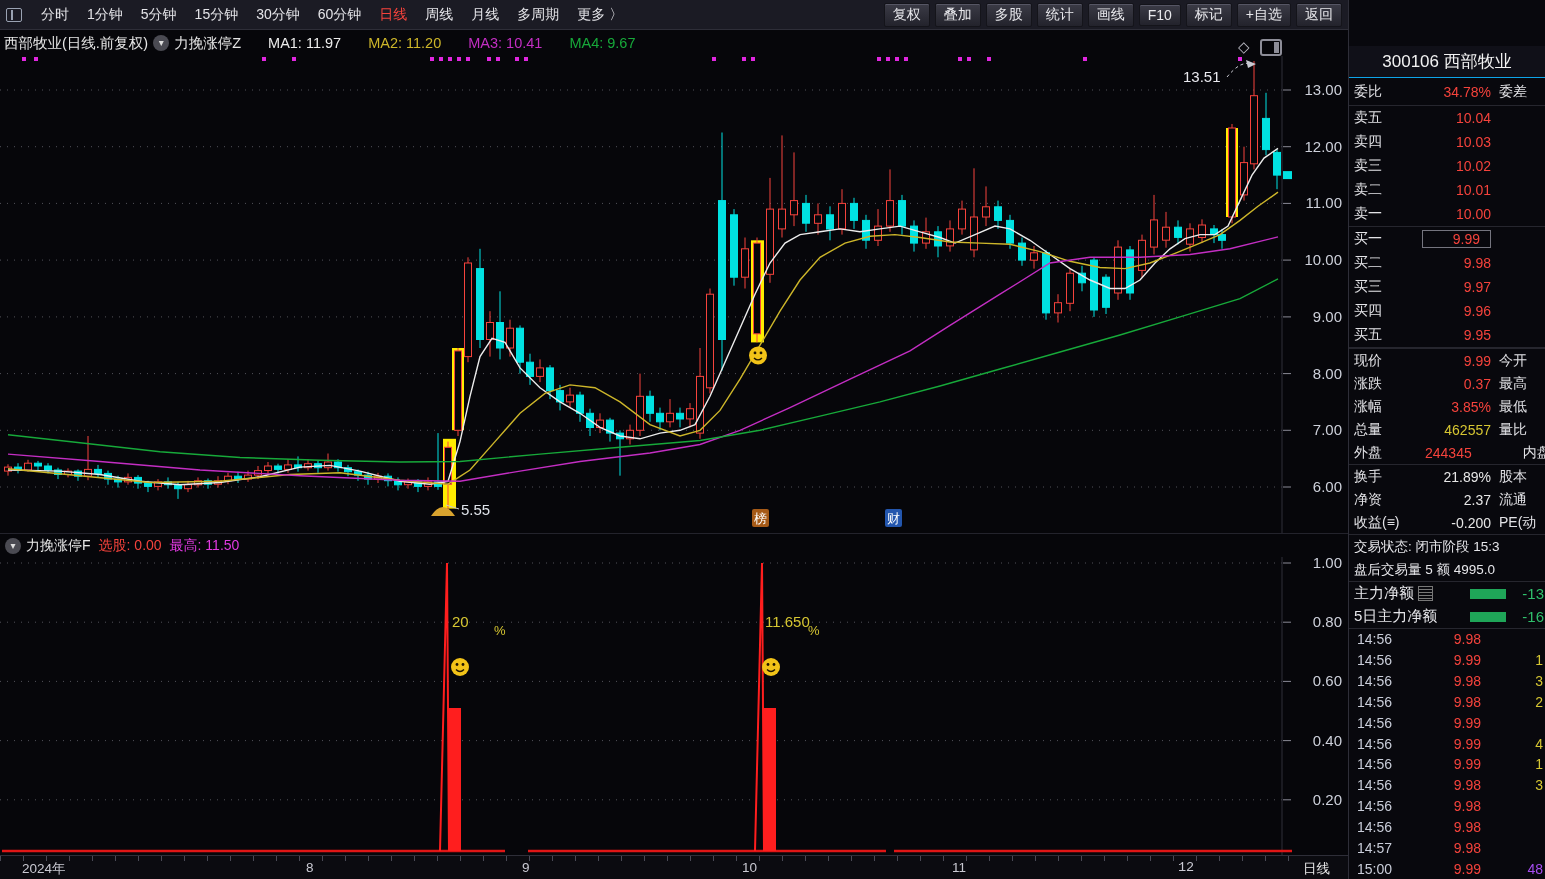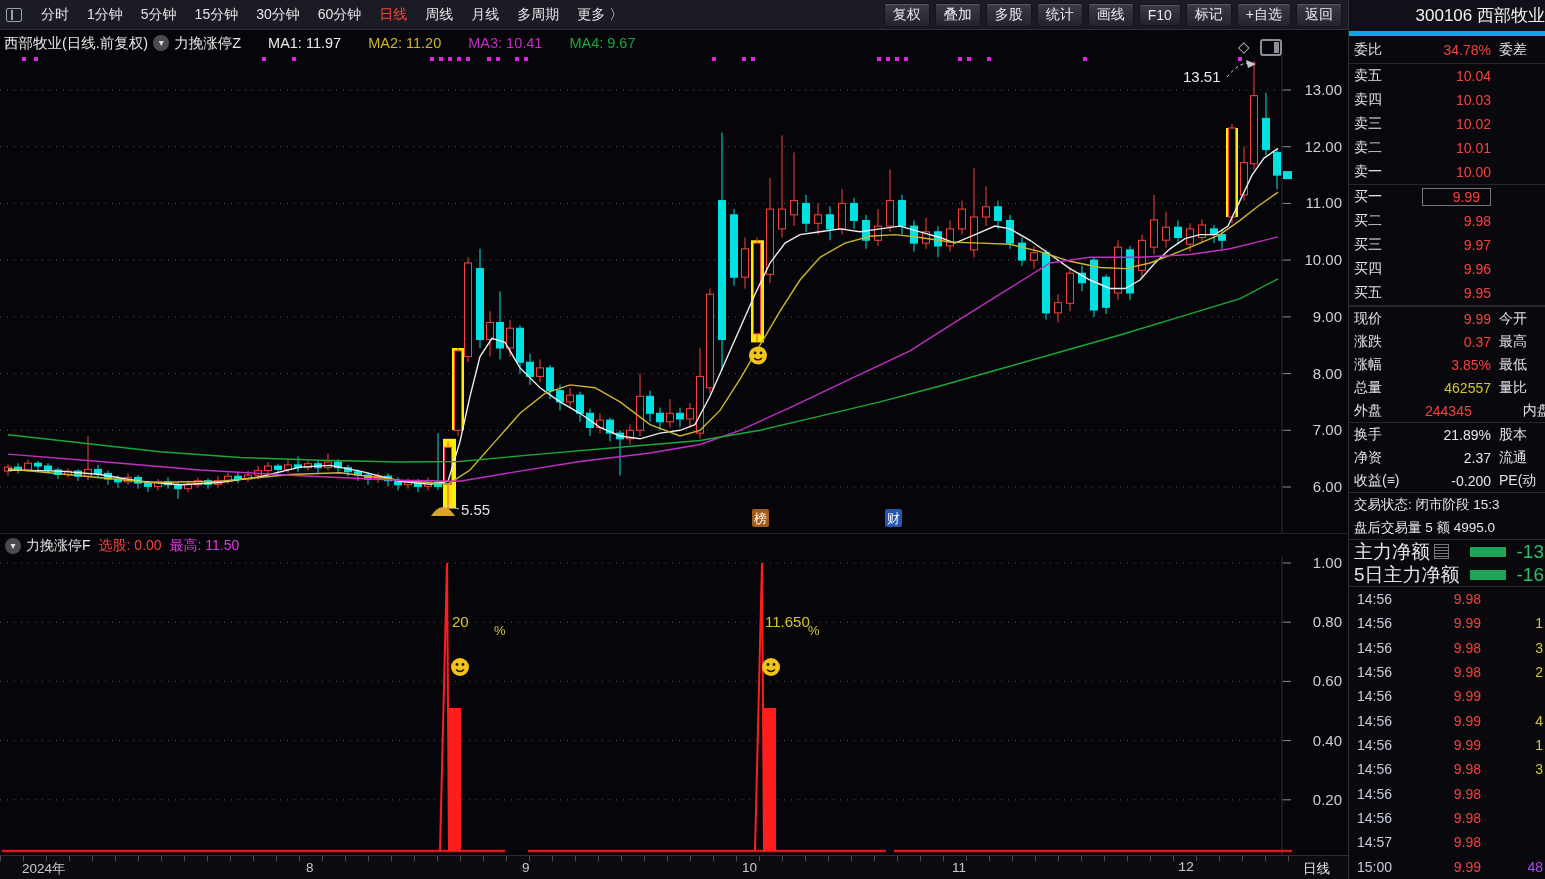--- a/index.html
+++ b/index.html
@@ -37,32 +37,32 @@
   
   #xaxis{position:absolute;left:0;top:855px;width:1348px;height:24px;background:#0b0b10;
          border-top:1px solid #2e2e38;box-sizing:border-box;font-size:13.5px;color:#c9c9d2;}
   #xaxis .ticks{position:absolute;left:0;top:0;width:1290px;height:5px;
         background:repeating-linear-gradient(90deg,#4a4a56 0 1px,transparent 1px 23px);}
   .xlab{position:absolute;top:4px;}
   #xaxis-right{position:absolute;top:4px;left:1303px;color:#e8e8e8;}
   
   #sidebar{position:absolute;left:1348px;top:0;width:197px;height:879px;background:#08080d;
            border-left:1px solid #2e2e38;box-sizing:border-box;display:flex;flex-direction:column;overflow:hidden;}
-  #sb-title{height:31px;line-height:31px;text-align:right;font-size:17px;color:#f2f2f2;
-            background:#101018;border-bottom:5px solid #0ea5e9;white-space:nowrap;}
+  #sb-title{height:31px;line-height:31px;text-align:center;font-size:17px;color:#f2f2f2;
+            background:#101018;border-bottom:1px solid #0ea5e9;white-space:nowrap;margin-top:46px;}
   .srow{display:flex;align-items:center;height:24px;font-size:14px;padding-left:5px;overflow:hidden;}
   .srow .lbl{color:#e2e2e6;white-space:nowrap;}
   .srow .val{flex:1;text-align:right;padding-right:8px;white-space:nowrap;}
   .srow .rlbl{width:46px;color:#e2e2e6;white-space:nowrap;overflow:hidden;flex:none;}
   .divider{height:0;border-top:1px solid #26262e;}
   .divider.thick{border-top:2px solid #26262e;}
   .v-red{color:#f5433c;} .v-yellow{color:#d6c632;} .v-white{color:#e6e6e6;} .v-purple{color:#a64df0;}
   .bid1-box{border:1px solid #75757f;padding:0 10px 0 30px;}
   .status-line{height:23px;line-height:23px;font-size:13.5px;padding-left:5px;white-space:nowrap;overflow:hidden;color:#e6e6ea;}
-  .mf-row{display:flex;align-items:center;height:23px;font-size:19px;padding-left:5px;overflow:hidden;justify-content:center;}
+  .mf-row{display:flex;align-items:center;height:23px;font-size:15px;padding-left:5px;overflow:hidden;justify-content:center;}
   .mf-icon{width:13px;height:13px;border:1px solid #777;margin-left:4px;
            background:repeating-linear-gradient(#0000 0 2px,#777 2px 3px);flex:none;}
   .mf-bar{width:36px;height:10px;background:#1fa558;margin-left:auto;flex:none;}
   .mf-val{width:38px;text-align:right;color:#2fbf6b;white-space:nowrap;overflow:hidden;flex:none;padding-right:1px;}
   #tape{flex:1;display:flex;flex-direction:column;border-top:1px solid #26262e;}
   .trow{flex:1;display:flex;align-items:center;font-size:14px;padding:0 2px 0 8px;overflow:hidden;}
   .trow .t{width:56px;color:#c9cdd9;} .trow .p{flex:1;text-align:right;padding-right:28px;color:#f5433c;}
   .trow .v{width:34px;text-align:right;}
 </style>
 </head>

